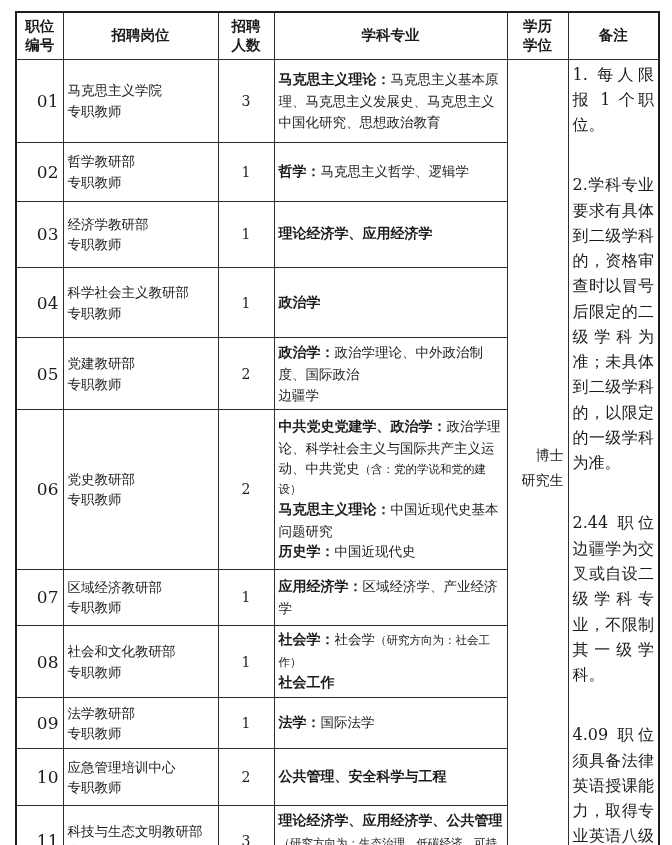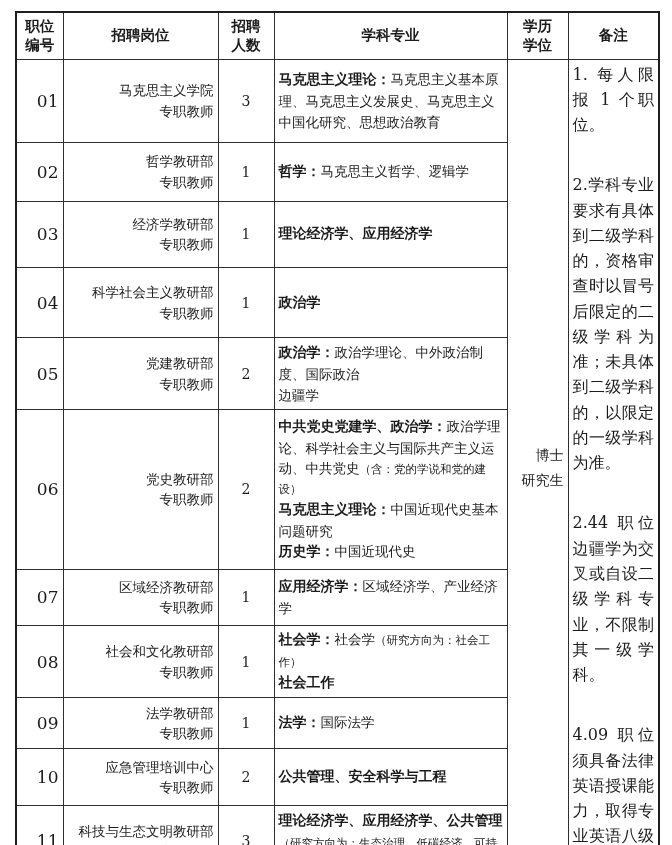--- a/index.html
+++ b/index.html
@@ -51,21 +51,21 @@
   tbody.rows tr:nth-child(10) { height: 54px; }
   tbody.rows tr:nth-child(11) { height: 66px; }
   tbody.total tr { height: 31px; }
 
   .c-id {
     text-align: right;
     font-size: 17px;
     margin-top: 24px;
   }
   .c-pos {
-    text-align: right;
+    text-align: left;
     font-size: 13.5px;
     white-space: pre-line;
     line-height: 1.5;
     margin-left: 44px;
   }
   .c-count {
     text-align: center;
     font-size: 14px;
   }
   .c-subject {

